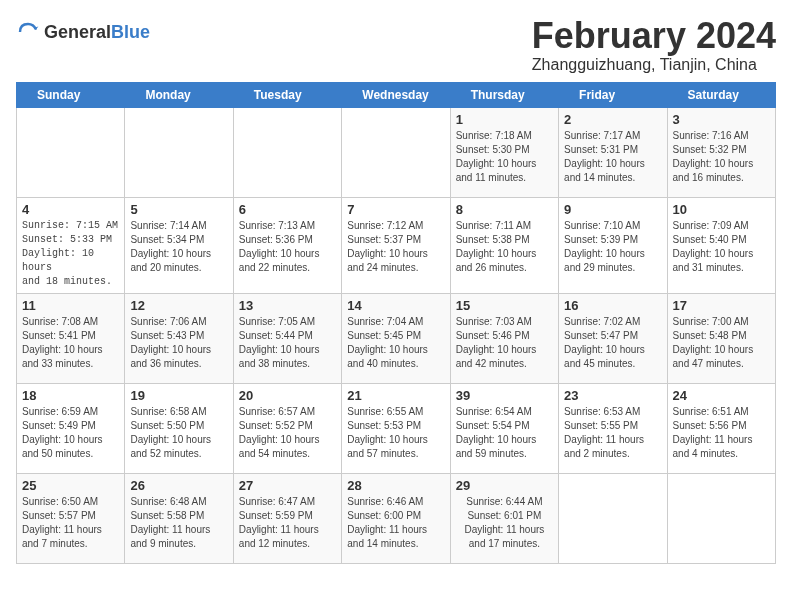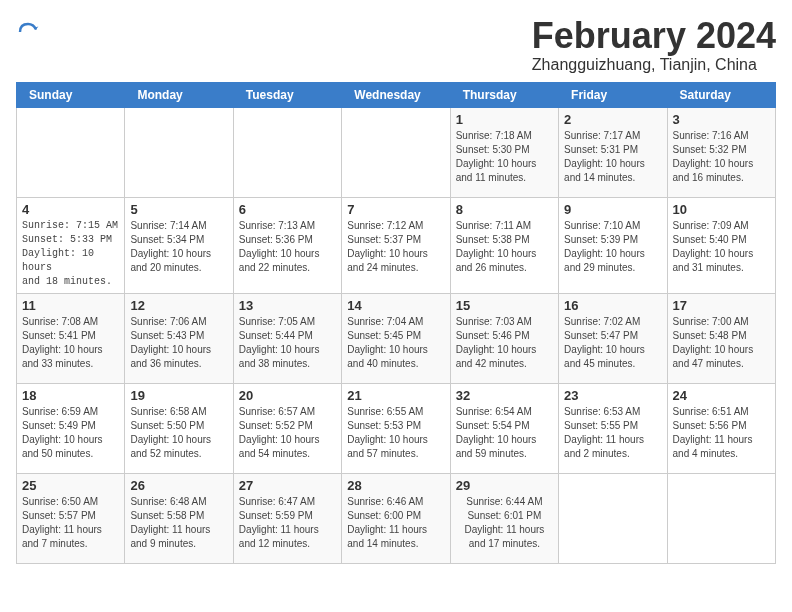--- a/index.html
+++ b/index.html
@@ -52,21 +52,21 @@
     table {
       width: 100%;
       border-collapse: collapse;
       table-layout: fixed;
     }
     thead th {
       background: #3a7dc9;
       color: #fff;
       font-size: 12px;
       font-weight: bold;
-      padding: 5px 12px;
+      padding: 5px 20px;
       text-align: left;
       border: 1px solid #3a7dc9;
     }
     tbody td {
       border: 1px solid #ccc;
       vertical-align: top;
       padding: 4px 5px;
       height: 90px;
       font-size: 10.5px;
       color: #333;
@@ -93,20 +93,23 @@
   </style>
 </head>
 <body>
 
 <div class="header">
   <div class="logo">
     <svg class="logo-icon" viewBox="0 0 30 30">
       <path d="M5 15 Q5 5 15 5 Q22 5 25 12" stroke="#3a7dc9" stroke-width="3" fill="none"></path>
       <path d="M25 12 L28 8 L22 10 Z" fill="#3a7dc9"></path>
     </svg>
+    <div>
+      <span class="logo-text-general">General</span><span class="logo-text-blue">Blue</span>
+    </div>
   </div>
   <div class="title-block">
     <div class="month-title">February 2024</div>
     <div class="location-title">Zhangguizhuang, Tianjin, China</div>
   </div>
 </div>
 
 <table>
   <thead>
     <tr id="header-row">
@@ -272,21 +275,21 @@
 and 54 minutes.</div>
         </td>
         <td>
           <span class="day-num">21</span>
           <div class="day-info" style="white-space: pre-line;">Sunrise: 6:55 AM
 Sunset: 5:53 PM
 Daylight: 10 hours
 and 57 minutes.</div>
         </td>
         <td>
-          <span class="day-num">32</span>
+          <span class="day-num">39</span>
           <div class="day-info" style="white-space: pre-line;">Sunrise: 6:54 AM
 Sunset: 5:54 PM
 Daylight: 10 hours
 and 59 minutes.</div>
         </td>
         <td>
           <span class="day-num">23</span>
           <div class="day-info" style="white-space: pre-line;">Sunrise: 6:53 AM
 Sunset: 5:55 PM
 Daylight: 11 hours

